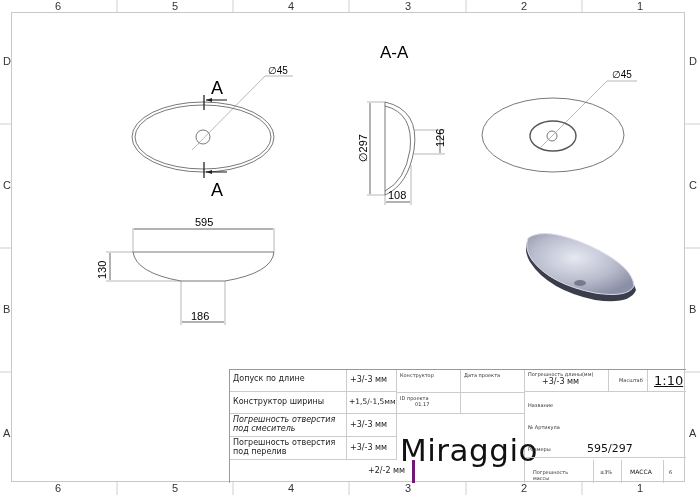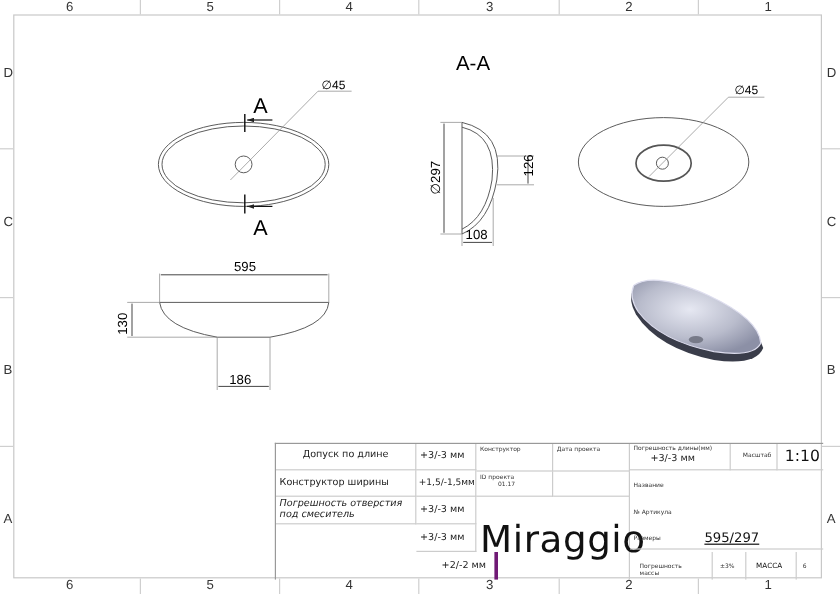--- a/index.html
+++ b/index.html
@@ -131,45 +131,46 @@
 
   <g>
     <path d="M528 240 Q545 228 590 248 Q630 268 636 290 Q630 305 595 300 Q548 290 530 262 Q523 250 528 240 Z" fill="#3a3d4a"></path>
     <path d="M528 238 Q545 226 590 246 Q633 266 634 286 Q628 298 595 293 Q550 284 532 260 Q524 248 528 238 Z" fill="url(#bowlIn)" stroke="#dde" stroke-width="1"></path>
     <ellipse cx="580" cy="283" rx="6" ry="3" fill="#777a88"></ellipse>
   </g>
 </svg>
 
 <div class="tb" style="left:229px;top:369px;width:456px;height:113px;border-top:1px solid #999;border-left:1px solid #999;">
 
-  <div class="cell sm" style="left:0;top:0;width:117px;height:22px;border-bottom:1px solid #ccc;border-right:1px solid #ccc;padding:4px 3px;text-align:center;">Допуск по длине</div>
+  <div class="cell sm" style="left:0;top:0;width:117px;height:22px;border-bottom:1px solid #ccc;border-right:1px solid #ccc;padding:4px 3px;">Допуск по длине</div>
   <div class="cell sm" style="left:117px;top:0;width:50px;height:22px;border-bottom:1px solid #ccc;border-right:1px solid #ccc;padding:5px 3px;">+3/-3 мм</div>
   <div class="cell sm" style="left:0;top:22px;width:117px;height:22px;border-bottom:1px solid #ccc;border-right:1px solid #ccc;padding:5px 3px;">Конструктор ширины</div>
   <div class="cell sm" style="left:117px;top:22px;width:50px;height:22px;border-bottom:1px solid #ccc;border-right:1px solid #ccc;padding:5px 2px;font-size:7.5px;">+1,5/-1,5мм</div>
   <div class="cell sm" style="left:0;top:44px;width:117px;height:23px;border-bottom:1px solid #ccc;border-right:1px solid #ccc;padding:1px 3px;line-height:9px;font-style:italic;">Погрешность отверстия под смеситель</div>
   <div class="cell sm" style="left:117px;top:44px;width:50px;height:23px;border-bottom:1px solid #ccc;border-right:1px solid #ccc;padding:6px 3px;">+3/-3 мм</div>
+  <div class="cell sm" style="left:0;top:67px;width:117px;height:23px;border-bottom:1px solid #ccc;border-right:1px solid #ccc;padding:1px 3px;line-height:9px;">Погрешность отверстия под перелив</div>
   <div class="cell sm" style="left:117px;top:67px;width:50px;height:23px;border-bottom:1px solid #ccc;border-right:1px solid #ccc;padding:6px 3px;">+3/-3 мм</div>
   <div class="cell sm" style="left:135px;top:90px;width:50px;height:23px;border-right:3px solid #701a75;padding:6px 3px;">+2/-2 мм</div>
 
   <div class="cell xs" style="left:167px;top:0;width:64px;height:23px;border-bottom:1px solid #ccc;border-right:1px solid #ccc;padding:2px 3px;">Конструктор</div>
   <div class="cell xs" style="left:231px;top:0;width:64px;height:23px;border-bottom:1px solid #ccc;border-right:1px solid #ccc;padding:2px 3px;">Дата проекта</div>
   <div class="cell xs" style="left:167px;top:23px;width:64px;height:21px;border-bottom:1px solid #ccc;border-right:1px solid #ccc;padding:2px 3px;">
     <div>ID проекта</div>
     <div style="padding-left:15px">01.17</div>
   </div>
   <div class="cell" style="left:231px;top:23px;width:64px;height:21px;border-bottom:1px solid #ccc;border-right:1px solid #ccc;"></div>
   <div class="cell" style="left:167px;top:44px;width:128px;height:69px;border-right:1px solid #ccc;padding-top:18px;padding-left:3px;font-family:'DejaVu Sans', sans-serif;font-size:31px;letter-spacing:0.5px;">Miraggio</div>
 
   <div class="cell" style="left:295px;top:0;width:84px;height:22px;border-bottom:1px solid #ccc;border-right:1px solid #ccc;padding:1px 3px;">
     <div class="xs">Погрешность длины(мм)</div>
     <div class="sm" style="padding-left:14px">+3/-3 мм</div>
   </div>
   <div class="cell xs" style="left:379px;top:0;width:39px;height:22px;border-bottom:1px solid #ccc;border-right:1px solid #ccc;padding:7px 10px;">Масштаб</div>
-  <div class="cell" style="left:418px;top:0;width:38px;height:22px;border-bottom:1px solid #ccc;padding:3px 6px;font-size:13px;">1:10</div>
+  <div class="cell" style="left:418px;top:0;width:38px;height:22px;border-bottom:1px solid #ccc;padding:3px 6px;font-size:13px;text-decoration:underline;">1:10</div>
   <div class="cell xs" style="left:295px;top:22px;width:50px;height:22px;padding:10px 3px;">Название</div>
   <div class="cell xs" style="left:295px;top:52px;width:60px;height:14px;padding:2px 3px;">№ Артикула</div>
   <div class="cell xs" style="left:295px;top:68px;width:60px;height:20px;padding:8px 3px;border-bottom:1px solid #ccc;">Размеры</div>
-  <div class="cell" style="left:355px;top:68px;width:101px;height:20px;padding:4px 2px;font-size:11px;border-bottom:1px solid #ccc;text-decoration:underline;">595/297</div>
+  <div class="cell" style="left:355px;top:68px;width:101px;height:20px;padding:4px 2px;font-size:11px;border-bottom:1px solid #ccc;">595/297</div>
   <div class="cell xs" style="left:295px;top:90px;width:69px;height:23px;border-right:1px solid #ccc;padding:9px 8px;">Погрешность массы</div>
   <div class="cell xs" style="left:364px;top:90px;width:28px;height:23px;border-right:1px solid #ccc;padding:9px 6px;">±3%</div>
   <div class="cell" style="left:392px;top:90px;width:42px;height:23px;border-right:1px solid #ccc;padding:8px 8px;font-size:6px;">МАССА</div>
   <div class="cell xs" style="left:434px;top:90px;width:22px;height:23px;padding:9px 5px;">6</div>
 </div>
 
 </body></html>

